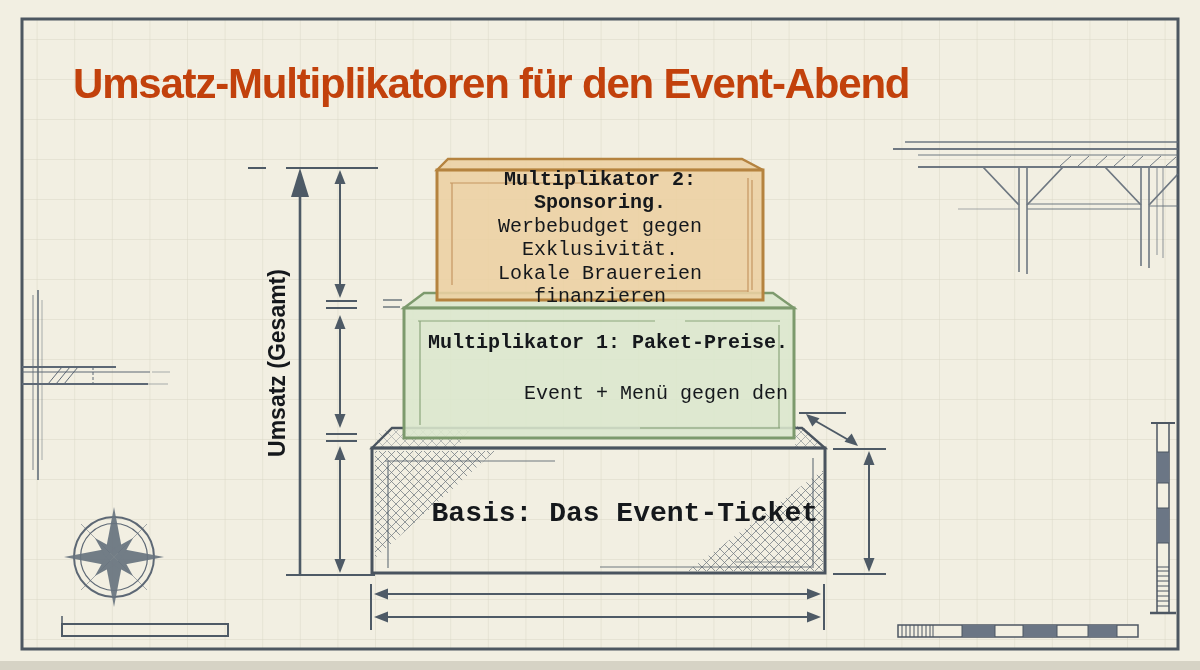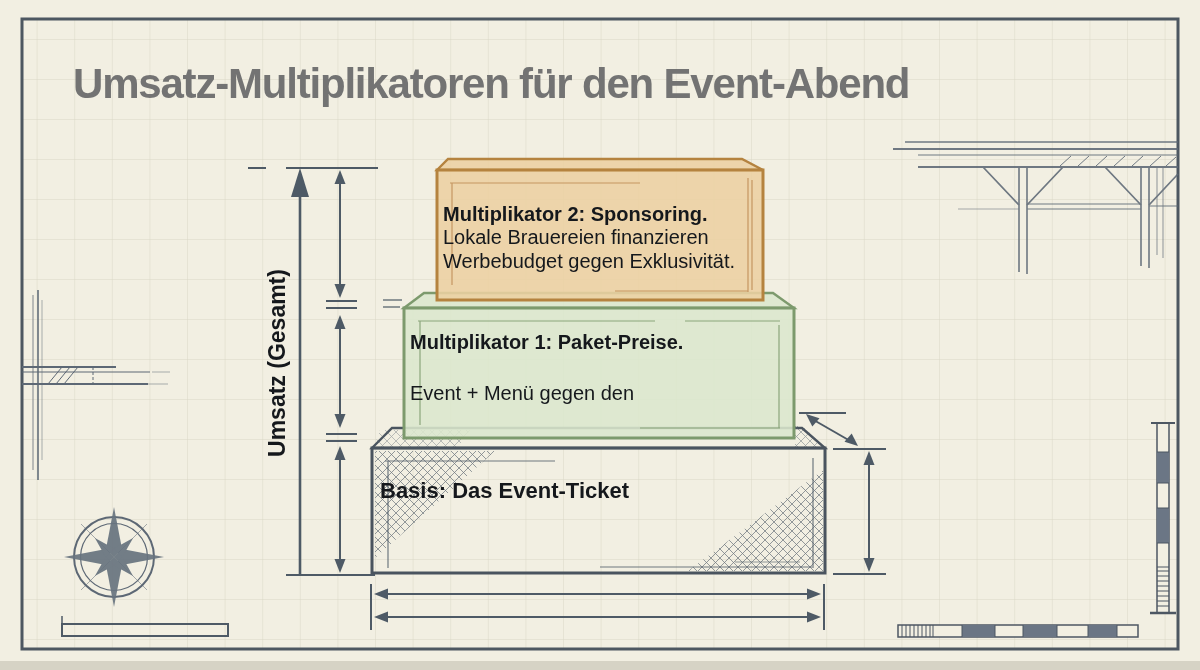--- a/index.html
+++ b/index.html
@@ -1,28 +1,28 @@
 <!DOCTYPE html>
 <html><head>
 <meta charset="utf-8">
 <style>
   html,body{margin:0;padding:0;background:#e9e6d8;}
   .canvas{position:relative;width:1200px;height:670px;background:#f2efe2;overflow:hidden;
           font-family:"Liberation Sans", sans-serif;}
   .canvas svg{position:absolute;left:0;top:0;z-index:1;}
   .page-title{left:73px;top:60px;width:1000px;font-size:42px;font-weight:700;
-              letter-spacing:-1.2px;color:#737373;z-index:2;position:absolute;}
+              letter-spacing:-1.2px;color:#c2410c;z-index:2;position:absolute;}
   .y-axis-label{position:absolute;left:277px;top:363px;transform:translate(-50%,-50%) rotate(-90deg);
                 white-space:nowrap;font-size:23px;font-weight:700;color:#15181c;z-index:2;}
   .box-text{position:absolute;z-index:2;display:flex;flex-direction:column;justify-content:center;
-            align-items:flex-start;text-align:center;color:#15181c;font-size:20px;line-height:23.5px;}
+            align-items:flex-end;text-align:center;color:#15181c;font-size:20px;line-height:23.5px;font-family:Liberation Mono, monospace;}
   .box-text .bt-title{font-weight:700;}
   .sponsoring-text{left:443px;top:188px;width:314px;height:100px;}
   .paket-text{left:410px;top:320px;width:378px;height:96px;gap:28px;}
-  .basis-text{left:380px;top:472px;width:438px;height:38px;font-size:22px;font-weight:700;}
+  .basis-text{left:380px;top:495px;width:438px;height:38px;font-size:28px;font-weight:700;}
   .ink{stroke:#4e5a66;fill:none;}
   .sketch{stroke:#5d6875;fill:none;}
   .fillink{fill:#4e5a66;stroke:none;}
   .box-front{stroke-width:3;fill-opacity:0.88;}
   .box-top{stroke-width:2.4;fill-opacity:0.88;}
   .orange-stroke{stroke:#b5833f;}
   .green-stroke{stroke:#7d9a6d;}
   .slate-stroke{stroke:#4a545f;}
   .bottom-strip{position:absolute;left:0;top:661px;width:1200px;height:9px;background:#d6d3c5;z-index:3;}
 </style>
@@ -183,22 +183,22 @@
     <polygon points="821,617 807,611.5 807,622.5" class="fillink"></polygon>
   </g>
 </svg>
 
 <div class="page-title">Umsatz-Multiplikatoren für den Event-Abend</div>
 
 <div class="y-axis-label">Umsatz (Gesamt)</div>
 
 <div class="box-text sponsoring-text">
   <span class="bt-title">Multiplikator 2: Sponsoring.</span>
+  <span>Werbebudget gegen Exklusivität.</span>
   <span>Lokale Brauereien finanzieren</span>
-  <span>Werbebudget gegen Exklusivität.</span>
 </div>
 
 <div class="box-text paket-text">
   <span class="bt-title">Multiplikator 1: Paket-Preise.</span>
   <span>Event + Menü gegen den</span>
 </div>
 
 <div class="box-text basis-text">
   <span>Basis: Das Event-Ticket</span>
 </div>

